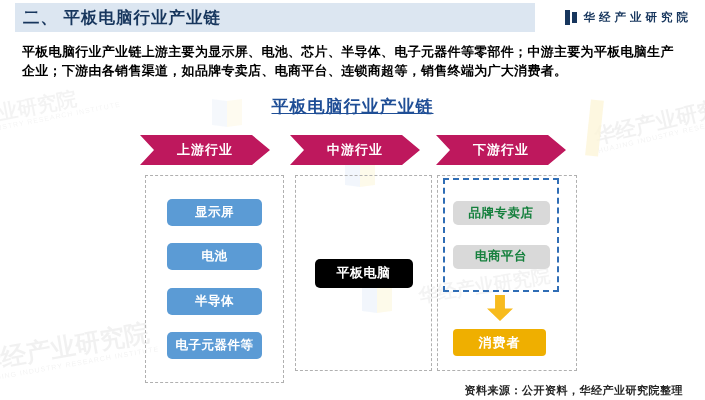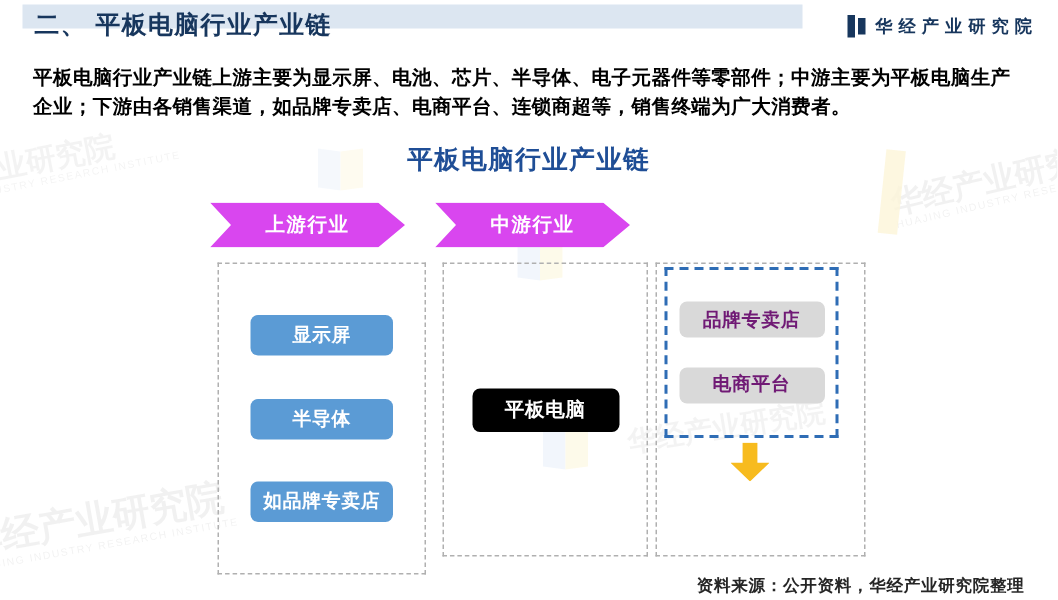--- a/index.html
+++ b/index.html
@@ -13,48 +13,48 @@
   .wm-text .en{font-size:7px;letter-spacing:1px;display:block;}
   .wm-bl{left:-24px;top:333px;transform:rotate(-10deg);} .wm-bl .cn{font-size:25px;}
   .wm-r{left:593px;top:104px;transform:rotate(-13deg);} .wm-r .cn{font-size:21px;}
   .wm-tl{left:-62px;top:96px;transform:rotate(-11deg);opacity:0.045;} .wm-tl .cn{font-size:20px;}
   .wm-cb{left:418px;top:276px;transform:rotate(-9deg);opacity:0.045;} .wm-cb .cn{font-size:19px;}
   .wm-flag{position:absolute;pointer-events:none;display:flex;opacity:0.55;}
   .wm-flag .b{width:15px;height:26px;background:#e8f0fa;transform:skewY(7deg);}
   .wm-flag .y{width:15px;height:26px;background:#fdf6da;transform:skewY(-7deg);}
   .wm-strip{position:absolute;pointer-events:none;width:13px;height:56px;background:#fdf5d8;transform:rotate(6deg);opacity:0.8;}
   
-  .header-band{position:absolute;left:15px;top:3px;width:520px;height:16px;background:#dce6f1;}
+  .header-band{position:absolute;left:15px;top:3px;width:520px;height:29px;background:#dce6f1;}
   .header-title{position:absolute;left:8px;top:0;line-height:29px;font-size:16.5px;font-weight:bold;color:#17365d;letter-spacing:1px;white-space:nowrap;}
   .brand{position:absolute;right:13px;top:10px;display:flex;align-items:center;}
   .brand-icon{position:relative;width:13px;height:15px;margin-right:6px;}
   .brand-icon .bar1{position:absolute;left:0;top:0;width:5px;height:15px;background:#17365d;}
   .brand-icon .bar2{position:absolute;left:7px;top:2px;width:5px;height:11px;background:#17365d;}
   .brand-name{font-size:11.5px;font-weight:bold;color:#17365d;letter-spacing:4px;white-space:nowrap;}
   
   .intro{position:absolute;left:22px;top:42px;width:663px;font-size:13px;line-height:19px;color:#000;font-weight:600;letter-spacing:0.3px;text-align:left;}
   
-  .diagram-title{position:absolute;left:0;top:95px;width:705px;text-align:center;font-size:17px;font-weight:bold;color:#1f4e96;letter-spacing:1px;}
+  .diagram-title{position:absolute;left:0;top:95px;width:705px;text-align:center;font-size:17px;font-weight:bold;color:#1f4e96;letter-spacing:1px;text-decoration:underline;}
   
   .stage-arrow{
-    position:absolute;top:135px;height:30px;width:130px;background:#d946ef;
+    position:absolute;top:135px;height:30px;width:130px;background:#be185d;
     clip-path:polygon(0 0,calc(100% - 18px) 0,100% 50%,calc(100% - 18px) 100%,0 100%,14px 50%);
     display:flex;align-items:center;justify-content:center;
     color:#fff;font-size:13px;font-weight:bold;letter-spacing:1px;
   }
   .arrow-up{left:140px;} .arrow-mid{left:290px;text-align:center;} .arrow-down{left:436px;}
   
   .col{position:absolute;top:175px;height:194px;border:1.5px dashed #b0b0b0;background:transparent;}
   .col-up{left:145px;width:137px;display:flex;flex-direction:column;align-items:center;justify-content:space-evenly;padding:6px 0;}
   .col-mid{left:295px;width:135px;display:flex;align-items:center;justify-content:center;}
   .col-down{left:437px;width:138px;}
   .chip{width:95px;height:27px;border-radius:5px;background:#5b9bd5;color:#fff;font-size:12.5px;font-weight:bold;display:flex;align-items:center;justify-content:center;letter-spacing:0.5px;}
   .chip-mid{width:98px;height:29px;border-radius:5px;background:#000000;color:#fff;font-size:13px;font-weight:bold;display:flex;align-items:center;justify-content:center;letter-spacing:0.5px;}
   .channel-box{position:absolute;left:5px;top:2px;width:112px;height:106px;border:2px dashed #2f6db5;display:flex;flex-direction:column;align-items:center;justify-content:space-evenly;padding:2px 0;}
-  .chip-gray{width:97px;height:24px;border-radius:5px;background:#d9d9d9;color:#701a75;font-size:12.5px;font-weight:bold;display:flex;align-items:center;justify-content:center;letter-spacing:0.5px;}
+  .chip-gray{width:97px;height:24px;border-radius:5px;background:#d9d9d9;color:#15803d;font-size:12.5px;font-weight:bold;display:flex;align-items:center;justify-content:center;letter-spacing:0.5px;}
   .down-arrow{
     position:absolute;left:49px;top:119px;width:26px;height:26px;background:#f7bb1e;
     clip-path:polygon(31% 0,69% 0,69% 52%,100% 52%,50% 100%,0 52%,31% 52%);
   }
   .chip-gold{position:absolute;left:15px;top:153px;width:93px;height:27px;border-radius:4px;background:#efaf00;color:#fff;font-size:13px;font-weight:bold;display:flex;align-items:center;justify-content:center;letter-spacing:1px;}
   
   .source{position:absolute;right:22px;top:383px;font-size:11px;font-weight:bold;color:#262626;letter-spacing:0.5px;margin-left:20px;}
 </style>
 </head>
 <body>
@@ -100,34 +100,37 @@
     </div>
     <div class="brand-name">华经产业研究院</div>
   </div>
 
   <div class="intro">平板电脑行业产业链上游主要为显示屏、电池、芯片、半导体、电子元器件等零部件；中游主要为平板电脑生产企业；下游由各销售渠道，如品牌专卖店、电商平台、连锁商超等，销售终端为广大消费者。</div>
 
   <div class="diagram-title">平板电脑行业产业链</div>
 
   <div class="stage-arrow arrow-up">上游行业</div>
   <div class="stage-arrow arrow-mid">中游行业</div>
+  <div class="stage-arrow arrow-down">下游行业</div>
 
   <div class="col col-up">
     <div class="chip">显示屏</div>
+    <div class="chip">电池</div>
     <div class="chip">半导体</div>
-    <div class="chip">如品牌专卖店</div>
+    <div class="chip">电子元器件等</div>
   </div>
 
   <div class="col col-mid">
     <div class="chip-mid">平板电脑</div>
   </div>
 
   <div class="col col-down">
     <div class="channel-box">
       <div class="chip-gray">品牌专卖店</div>
       <div class="chip-gray">电商平台</div>
     </div>
     <div class="down-arrow"></div>
+    <div class="chip-gold">消费者</div>
   </div>
 
   <div class="source">资料来源：公开资料，华经产业研究院整理</div>
 
 </div>
 
 </body></html>

